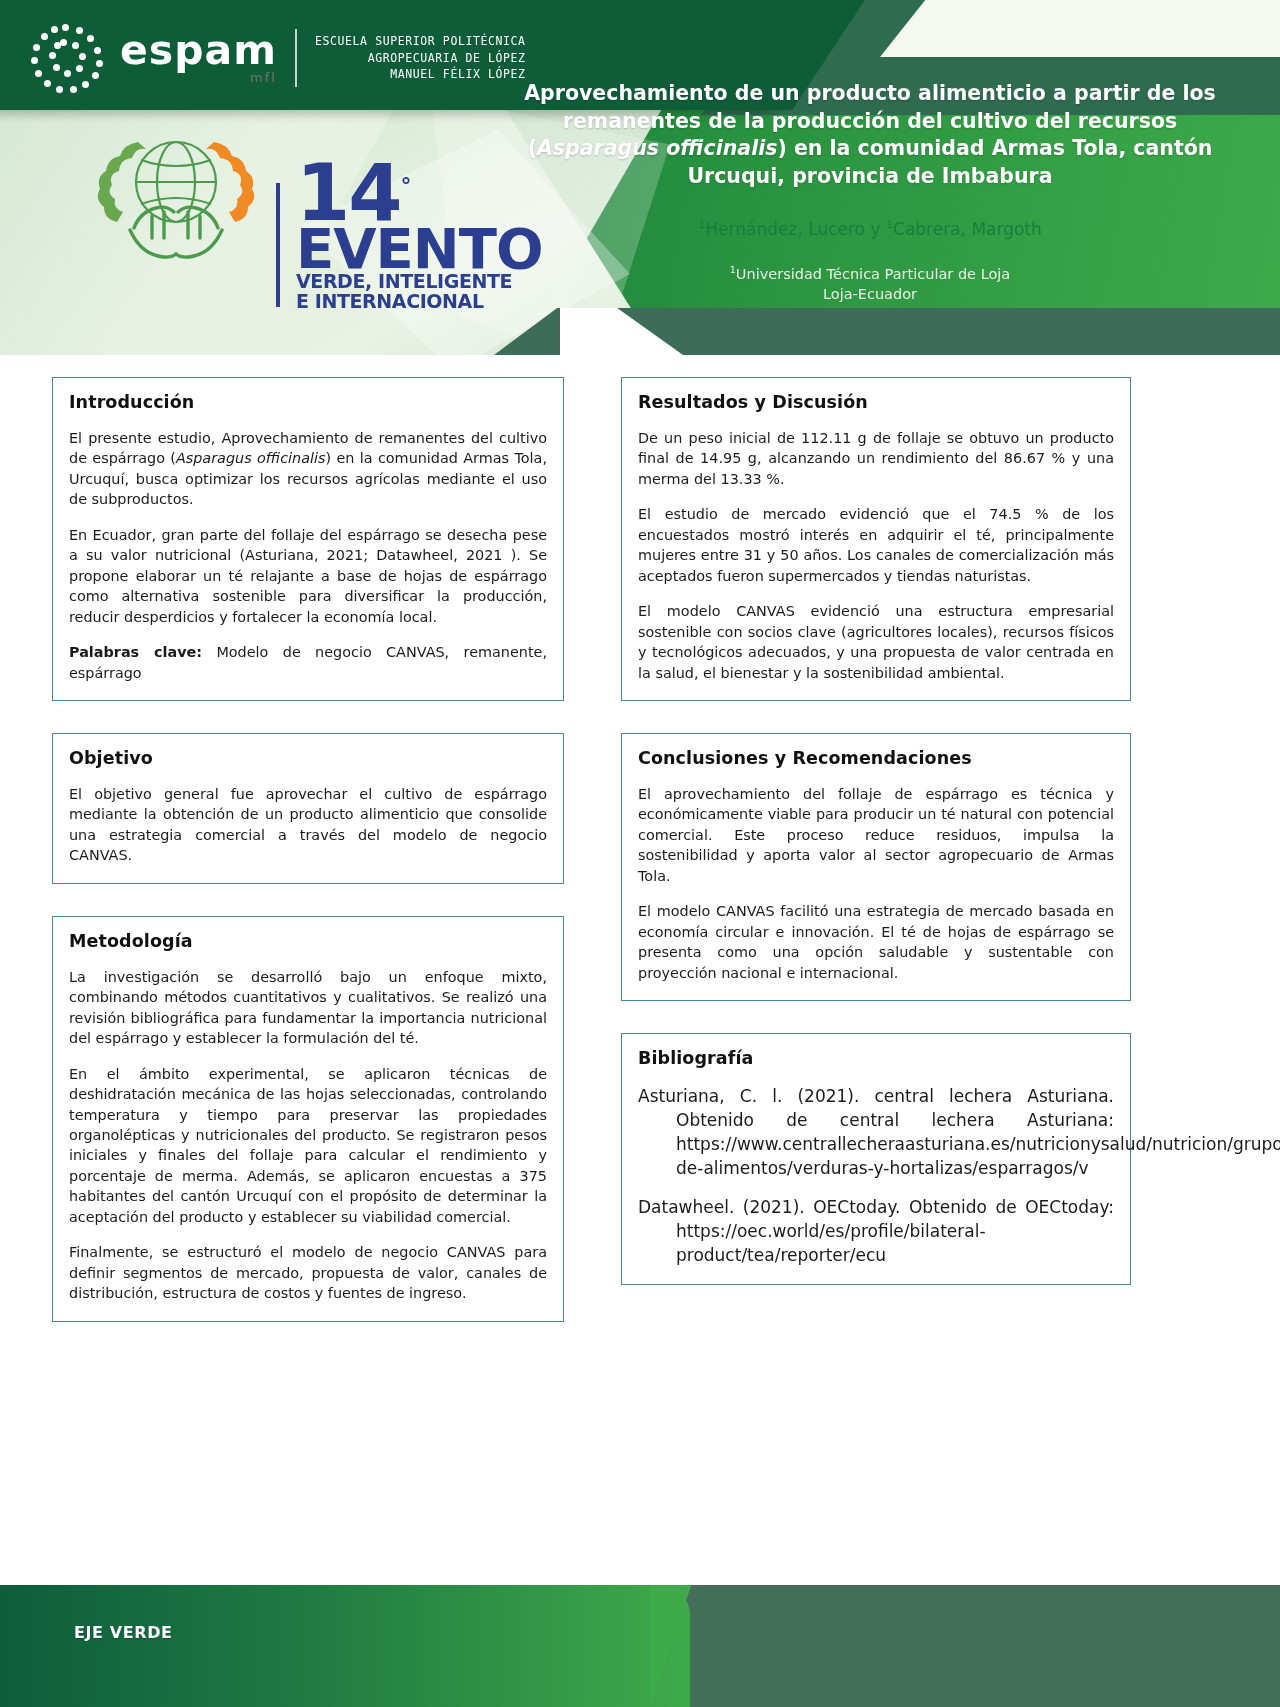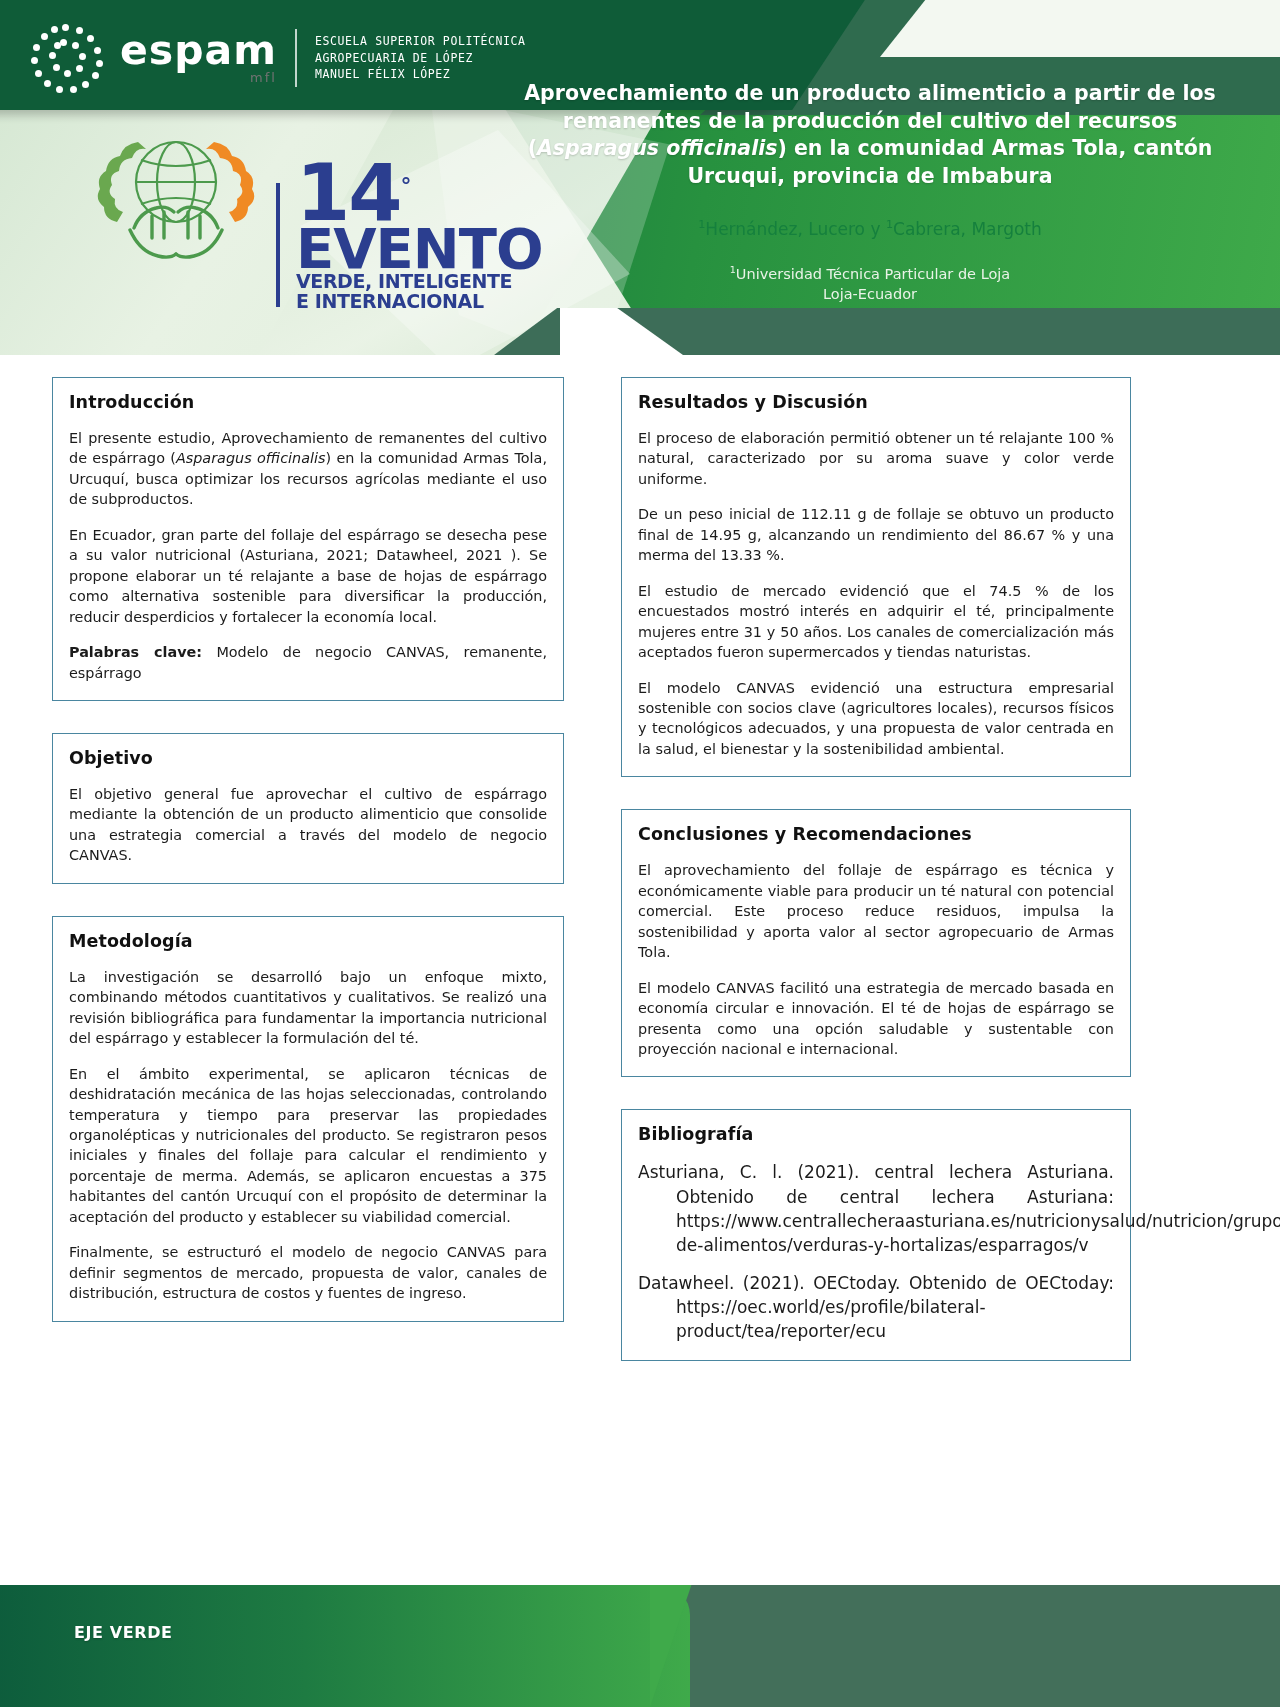--- a/index.html
+++ b/index.html
@@ -87,20 +87,21 @@
   }
   .espam-word {
     color: #fff; font-size: 41px; font-weight: 700; letter-spacing: 1px;
     font-family: "DejaVu Sans", "Liberation Sans", sans-serif; line-height: .95;
   }
   .espam-mfl { color: #737373; font-size: 13px; letter-spacing: 2px; text-align: right; margin-top: 1px; }
   .espam-divider { width: 2px; height: 58px; background: rgba(255,255,255,.75); }
   .espam-full {
     color: #ffffff; font-size: 11.5px; line-height: 1.45; letter-spacing: .6px;
     font-family: "DejaVu Sans Mono", "Liberation Mono", monospace;
+    text-align: right;
   }
 
   
   .eventlogo { position: absolute; left: 88px; top: 120px; display: flex; align-items: flex-end; gap: 6px; }
   .emblem { width: 178px; height: 195px; position: relative; }
   .siglo-lines { position: absolute; left: 8px; bottom: 0; width: 170px; text-align: left; }
   .siglo-small { font-size: 11.5px; font-weight: 700; color: #6d8f2a; letter-spacing: .2px; }
   .siglo-big { font-size: 44px; font-weight: 800; color: #8a9b23; line-height: .86; letter-spacing: -1px; }
   .xxi-big { font-size: 52px; font-weight: 800; color: #3faa4a; line-height: .86; letter-spacing: 0px; }
   .ev-sep { width: 4px; height: 124px; background: #2b3e8f; margin: 0 10px 8px 4px; }
@@ -296,21 +297,20 @@
         <p>En el ámbito experimental, se aplicaron técnicas de deshidratación mecánica de las hojas seleccionadas, controlando temperatura y tiempo para preservar las propiedades organolépticas y nutricionales del producto. Se registraron pesos iniciales y finales del follaje para calcular el rendimiento y porcentaje de merma. Además, se aplicaron encuestas a 375 habitantes del cantón Urcuquí con el propósito de determinar la aceptación del producto y establecer su viabilidad comercial.</p>
         <p>Finalmente, se estructuró el modelo de negocio CANVAS para definir segmentos de mercado, propuesta de valor, canales de distribución, estructura de costos y fuentes de ingreso.</p>
       </section>
 
     </div>
 
     <div class="col col-right">
 
       <section class="card">
         <h2>Resultados y Discusión</h2>
-        <p>El proceso de elaboración permitió obtener un té relajante 100 % natural, caracterizado por su aroma suave y color verde uniforme.</p>
         <p>De un peso inicial de 112.11 g de follaje se obtuvo un producto final de 14.95 g, alcanzando un rendimiento del 86.67 % y una merma del 13.33 %.</p>
         <p>El estudio de mercado evidenció que el 74.5 % de los encuestados mostró interés en adquirir el té, principalmente mujeres entre 31 y 50 años. Los canales de comercialización más aceptados fueron supermercados y tiendas naturistas.</p>
         <p>El modelo CANVAS evidenció una estructura empresarial sostenible con socios clave (agricultores locales), recursos físicos y tecnológicos adecuados, y una propuesta de valor centrada en la salud, el bienestar y la sostenibilidad ambiental.</p>
       </section>
 
       <section class="card">
         <h2>Conclusiones y Recomendaciones</h2>
         <p>El aprovechamiento del follaje de espárrago es técnica y económicamente viable para producir un té natural con potencial comercial. Este proceso reduce residuos, impulsa la sostenibilidad y aporta valor al sector agropecuario de Armas Tola.</p>
         <p>El modelo CANVAS facilitó una estrategia de mercado basada en economía circular e innovación. El té de hojas de espárrago se presenta como una opción saludable y sustentable con proyección nacional e internacional.</p>
       </section>

